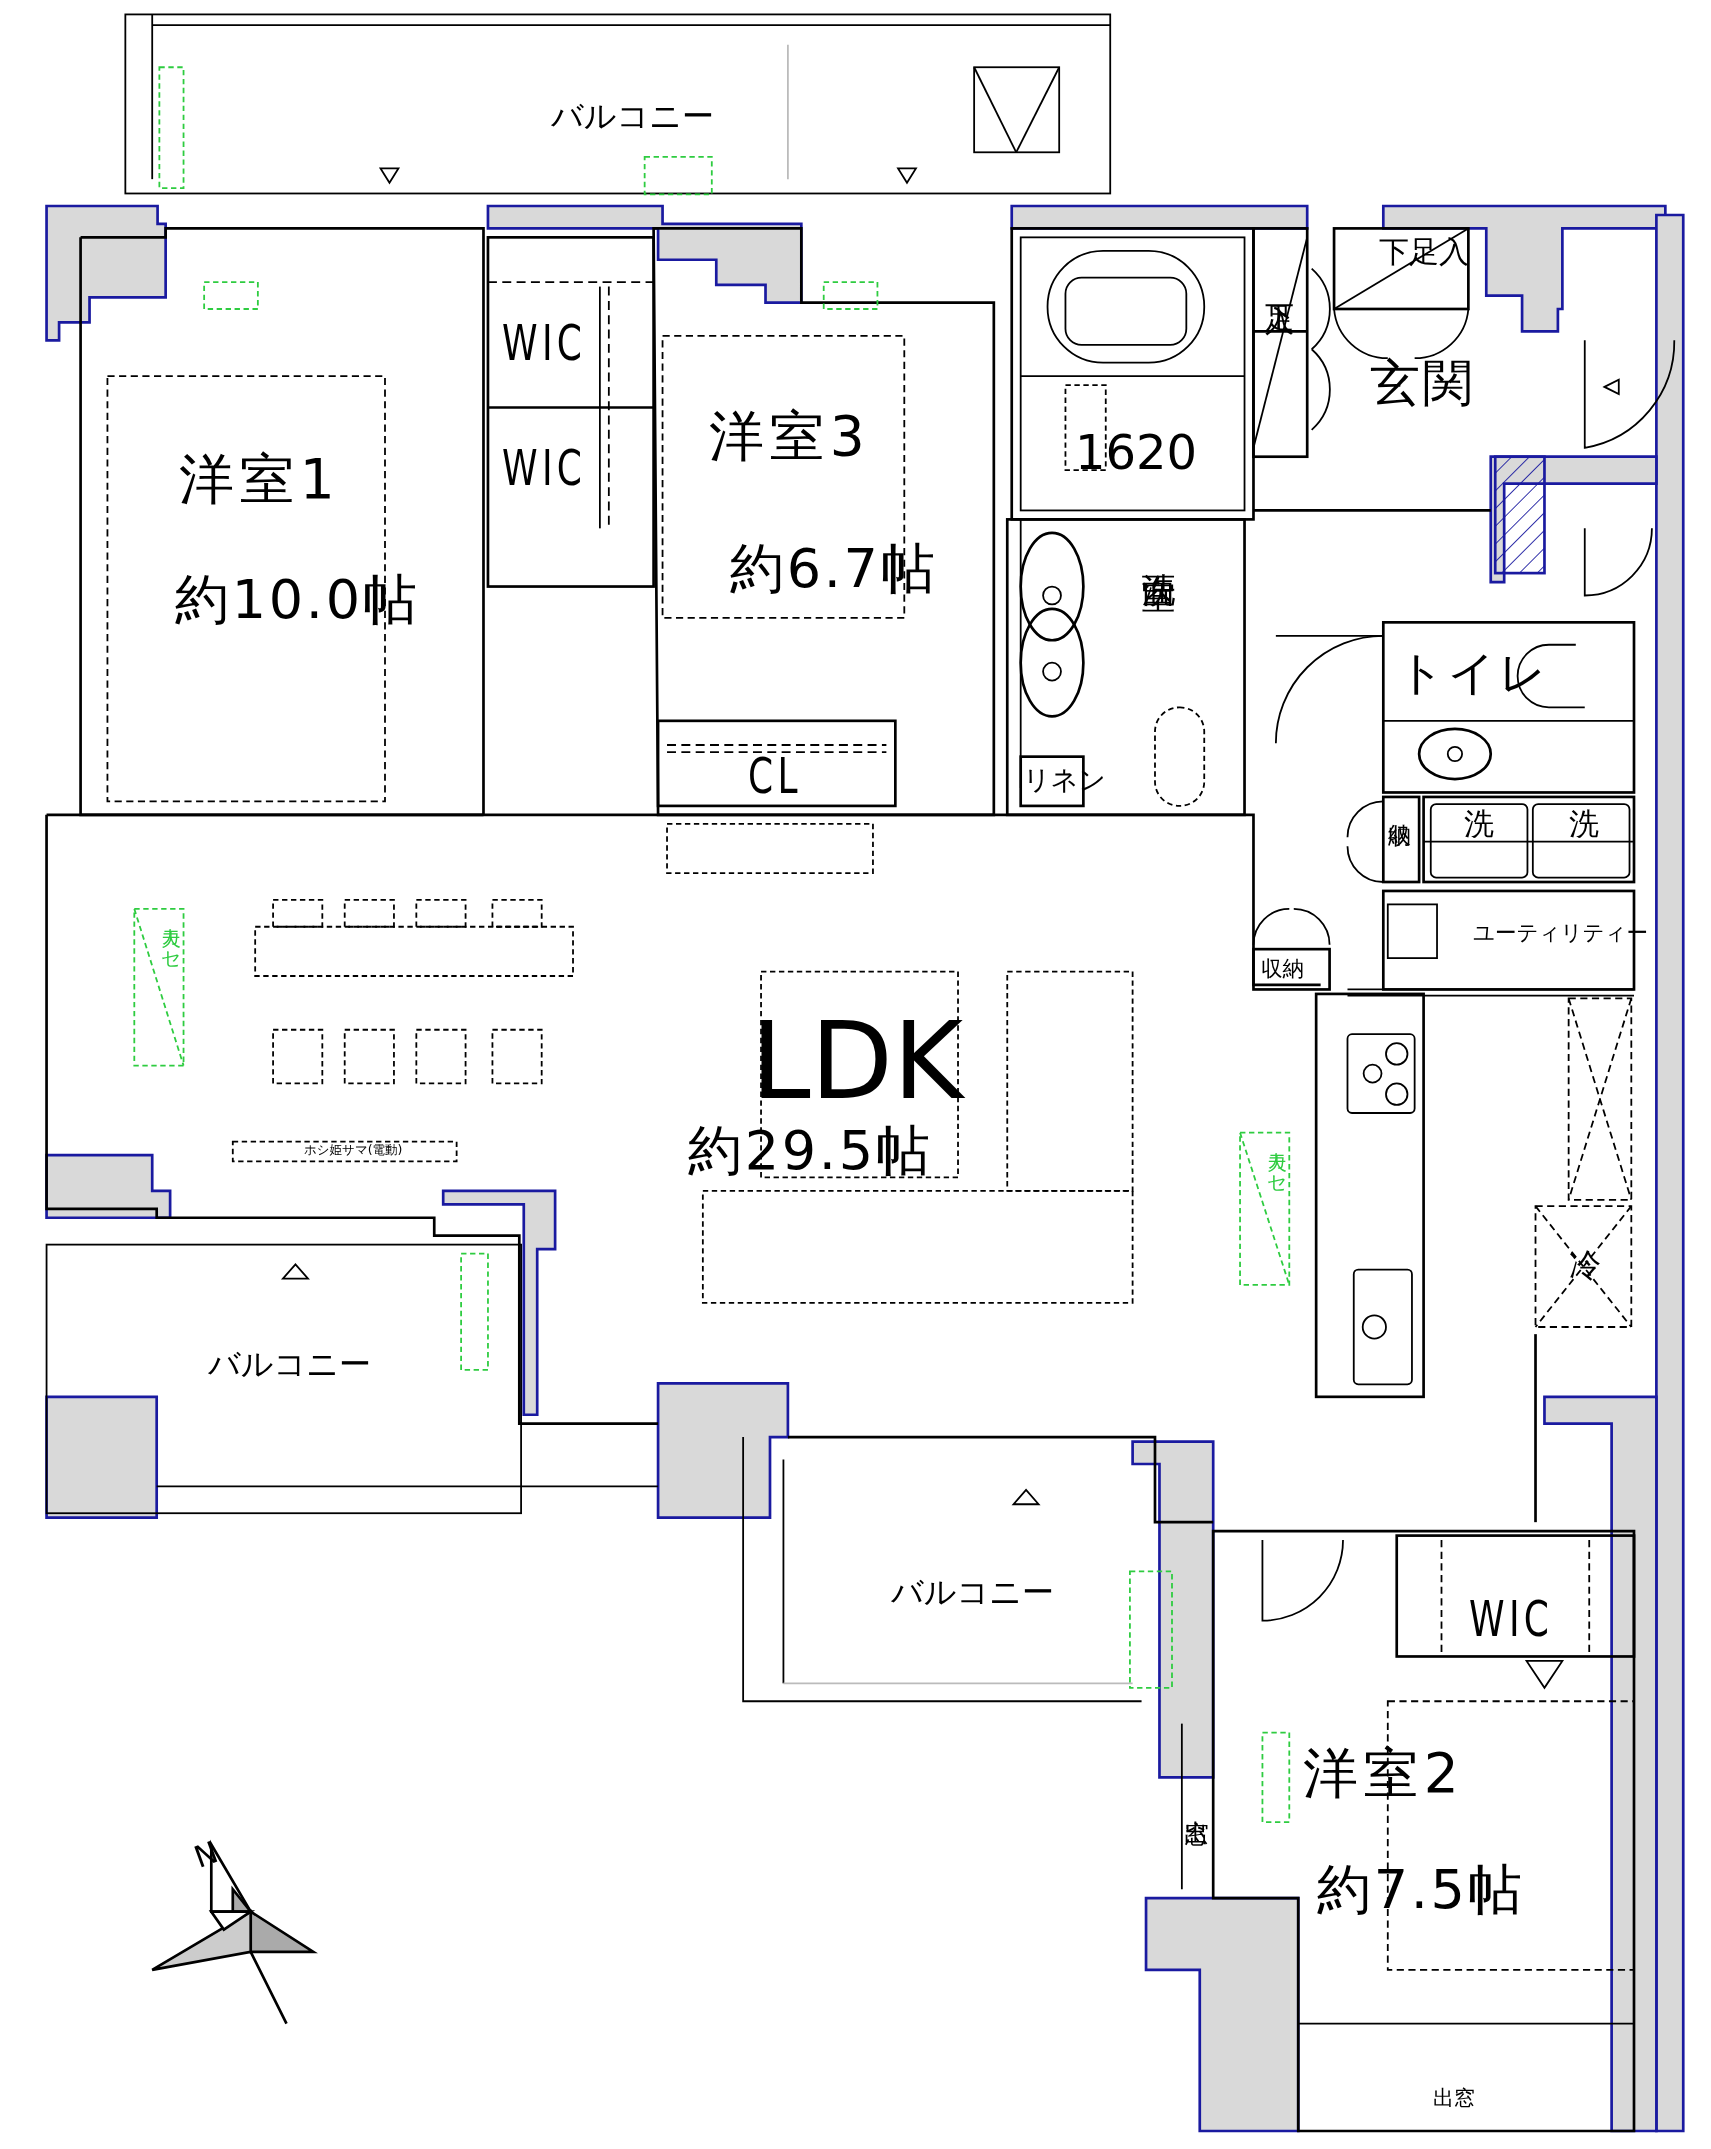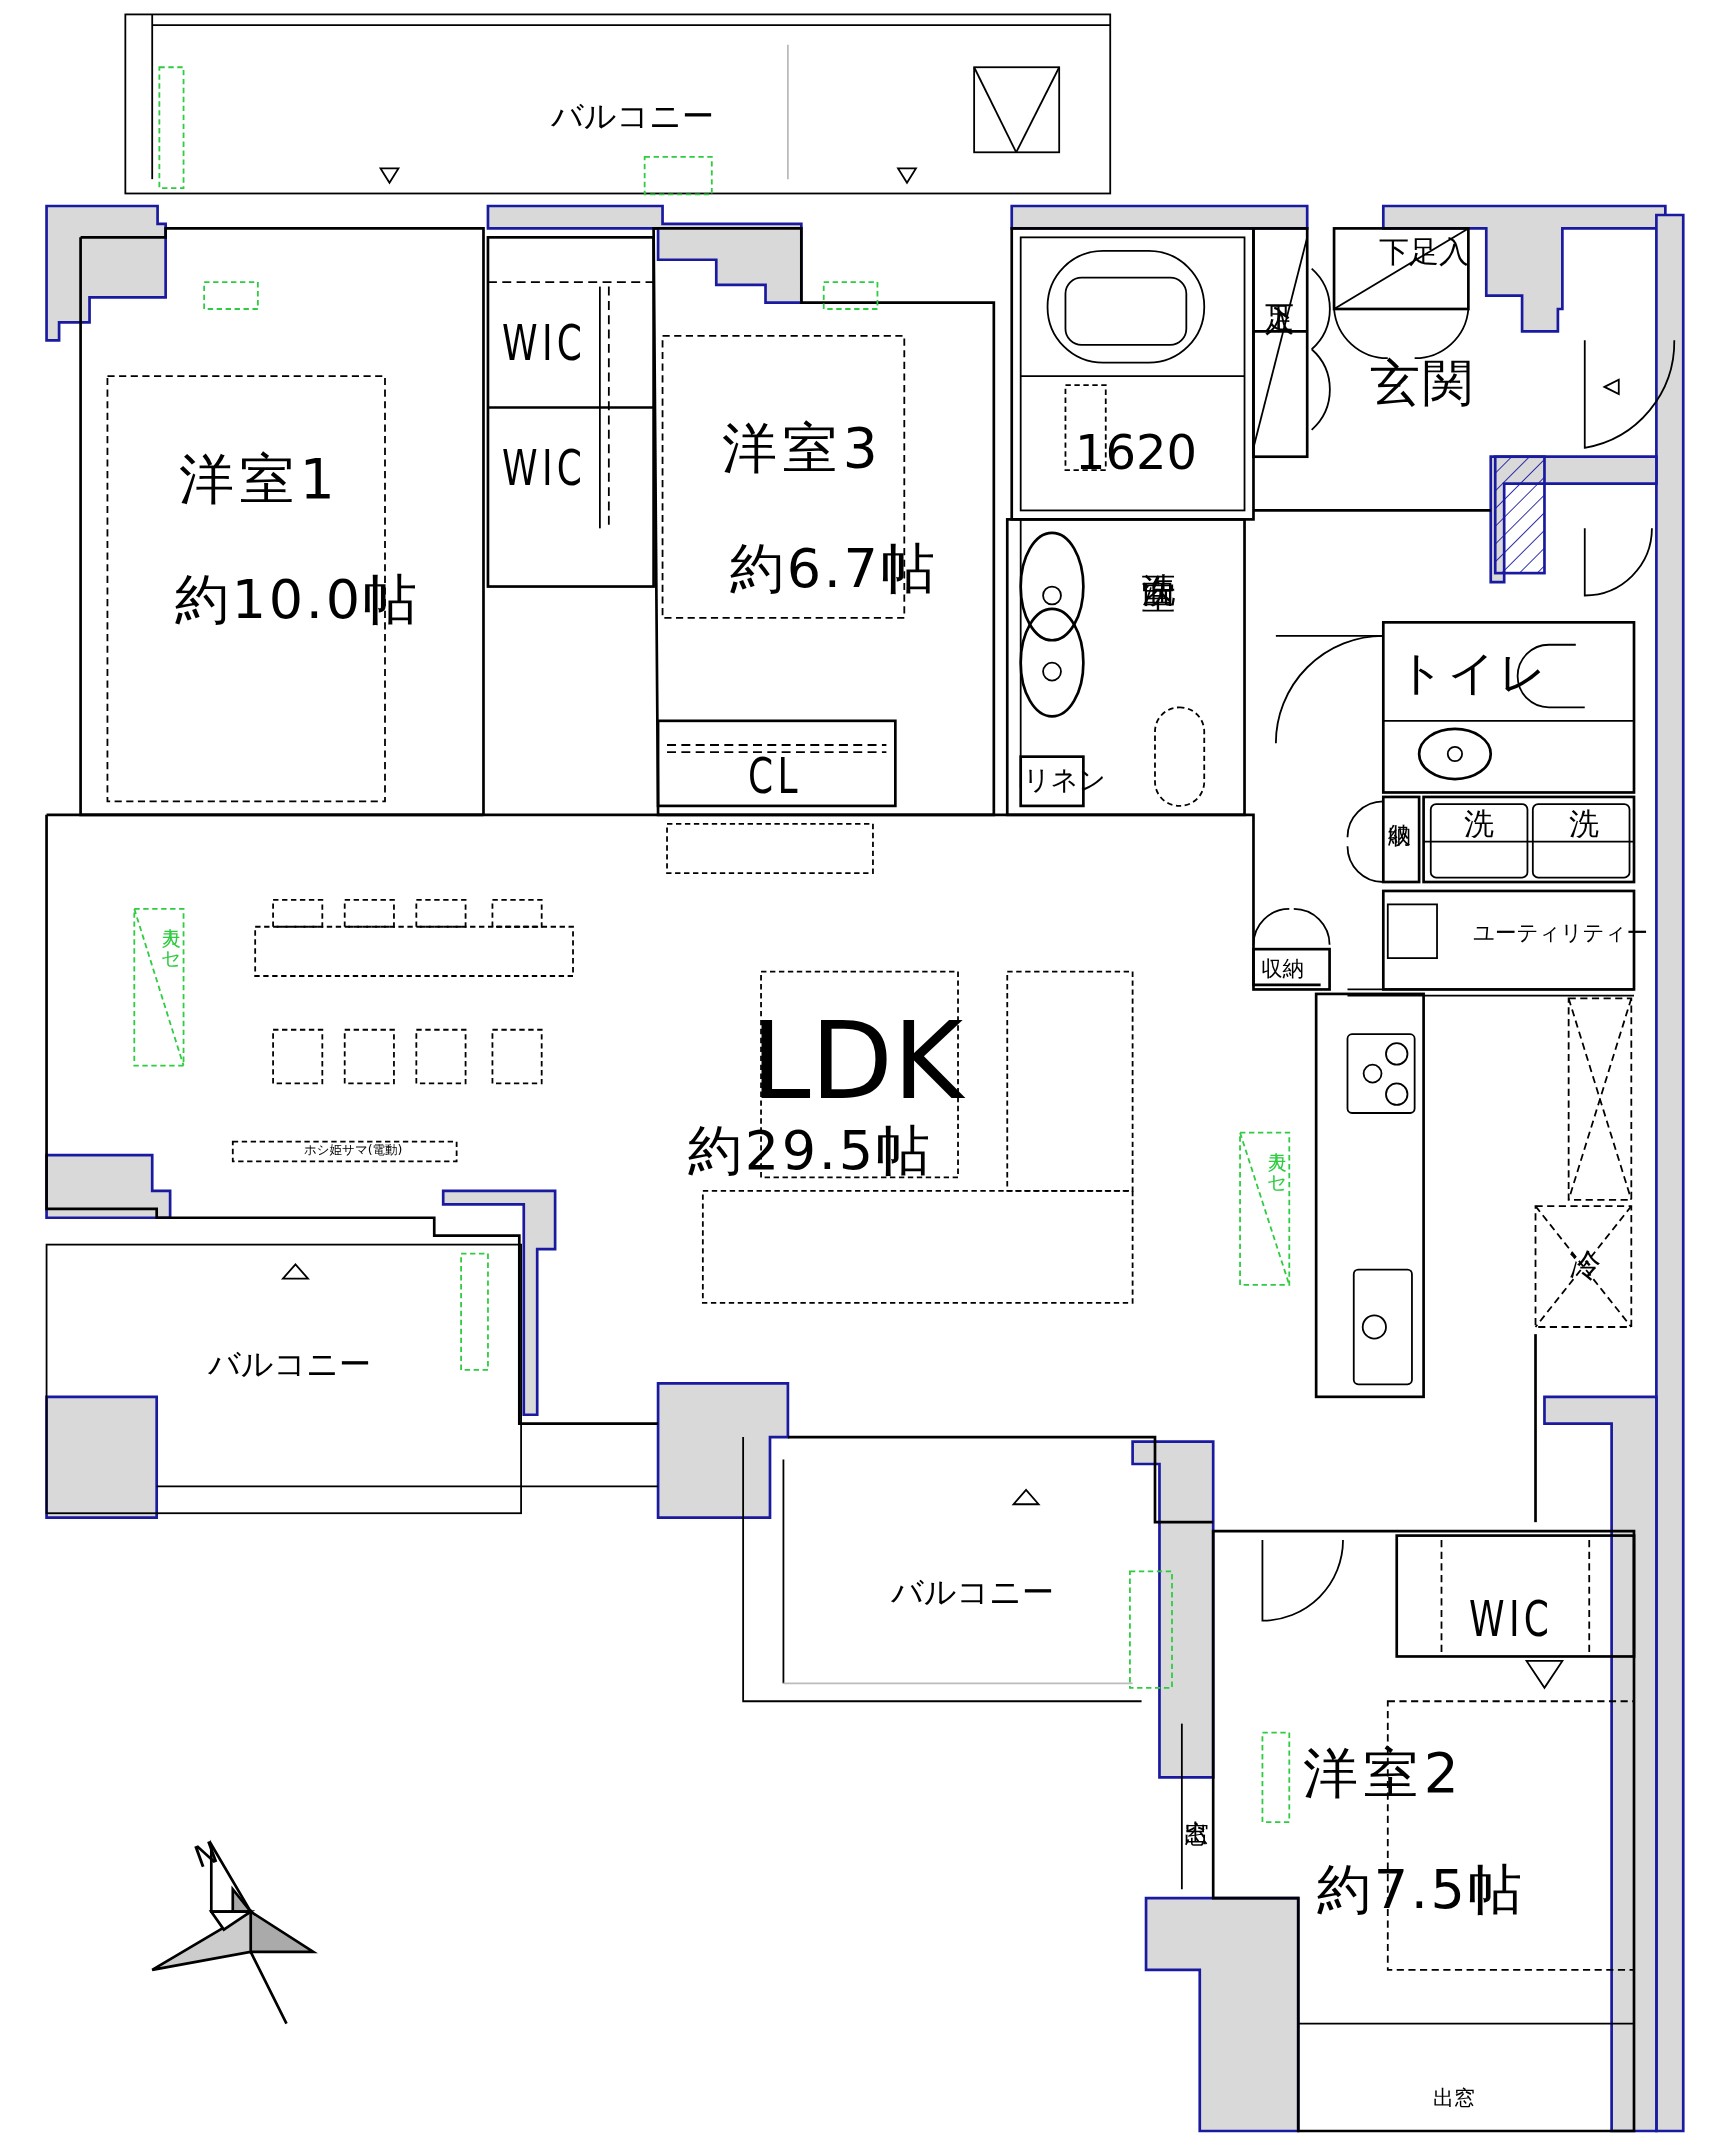--- a/index.html
+++ b/index.html
@@ -217,21 +217,21 @@
   </g>
 </svg>
 
 <div class="lbl" style="left:551px;top:100px;font-size:32px;">バルコニー</div>
 <div class="lbl" style="left:208px;top:1348px;font-size:32px;">バルコニー</div>
 <div class="lbl" style="left:891px;top:1576px;font-size:32px;">バルコニー</div>
 
 <div class="lbl room-big" style="left:179px;top:452px;">洋室1</div>
 <div class="lbl room-area" style="left:175px;top:573px;">約10.0帖</div>
 
-<div class="lbl room-big" style="left:709px;top:421px;margin-left:13px;">洋室3</div>
+<div class="lbl room-big" style="left:709px;top:409px;">洋室3</div>
 <div class="lbl room-area" style="left:730px;top:542px;">約6.7帖</div>
 
 <div class="lbl wic" style="left:502px;top:318px;">WIC</div>
 <div class="lbl wic" style="left:502px;top:443px;">WIC</div>
 <div class="lbl wic" style="left:1469px;top:1594px;">WIC</div>
 <div class="lbl wic" style="left:748px;top:751px;">CL</div>
 
 <div class="lbl mid" style="left:1075px;top:428px;font-size:48px;">1620</div>
 <div class="lbl room-area vert" style="left:1142px;top:546px;font-size:34px;">洗面室</div>
 <div class="lbl small" style="left:1023px;top:766px;font-size:27px;">リネン</div>

